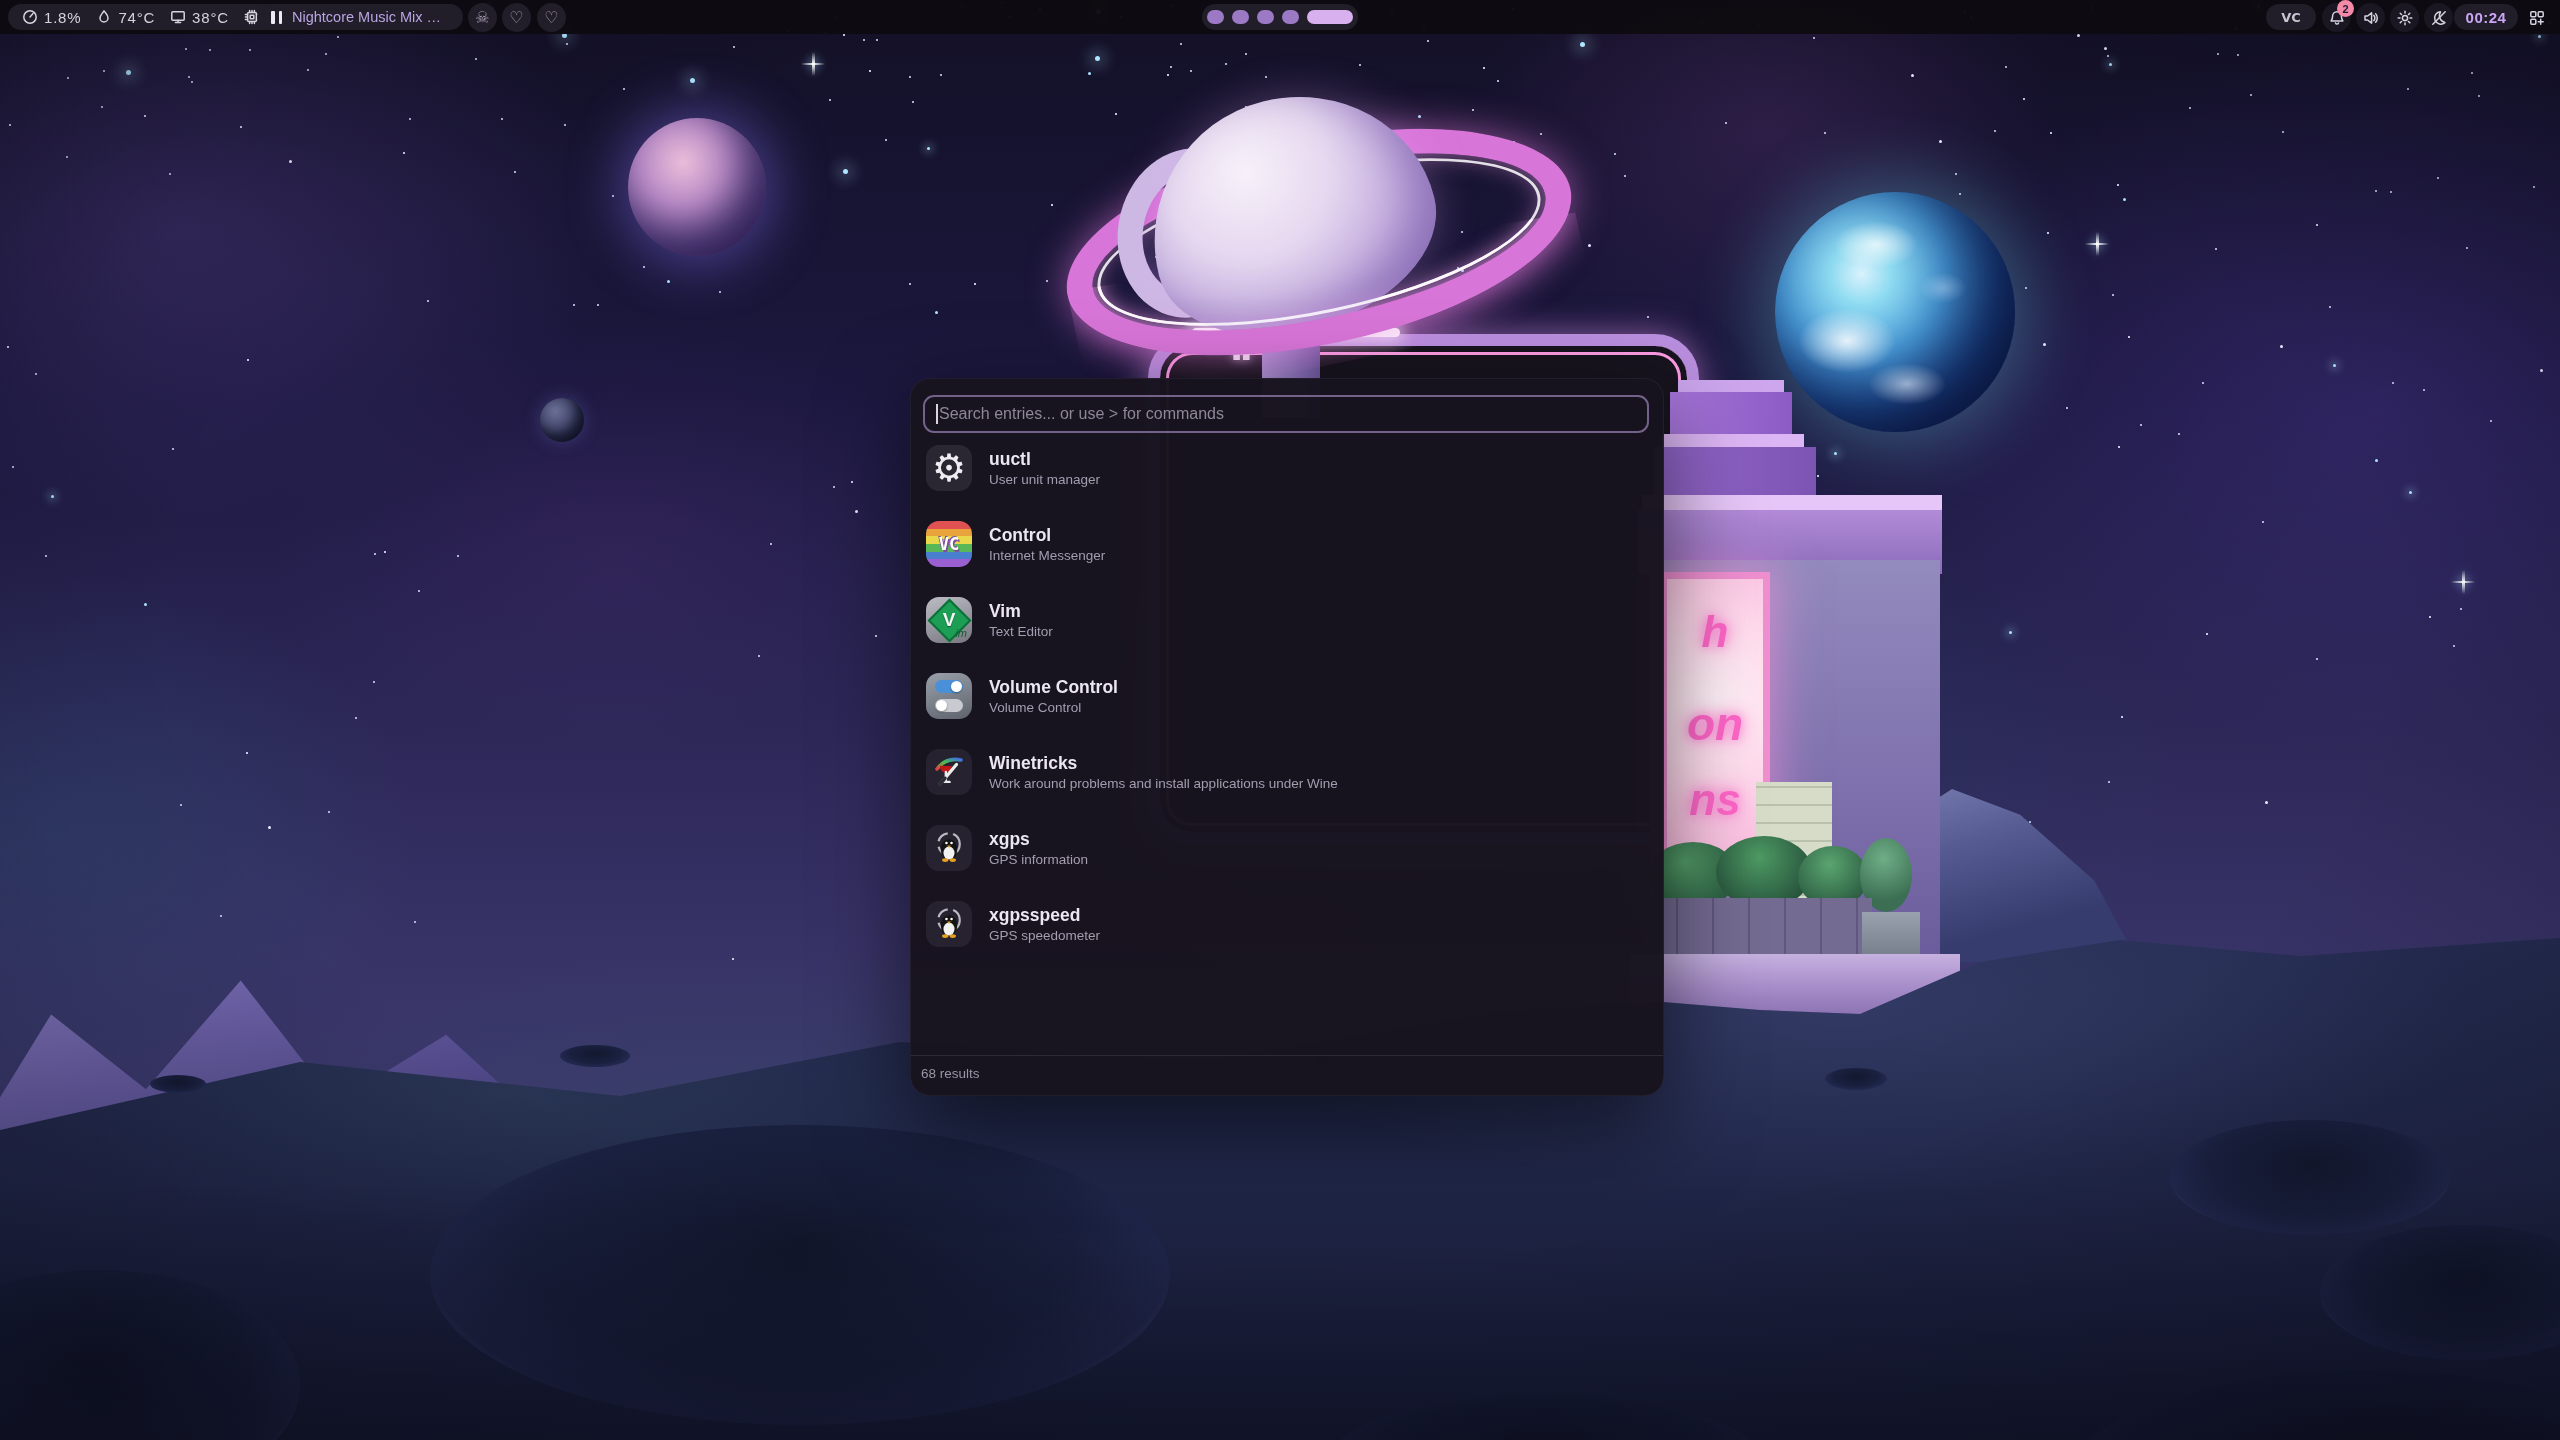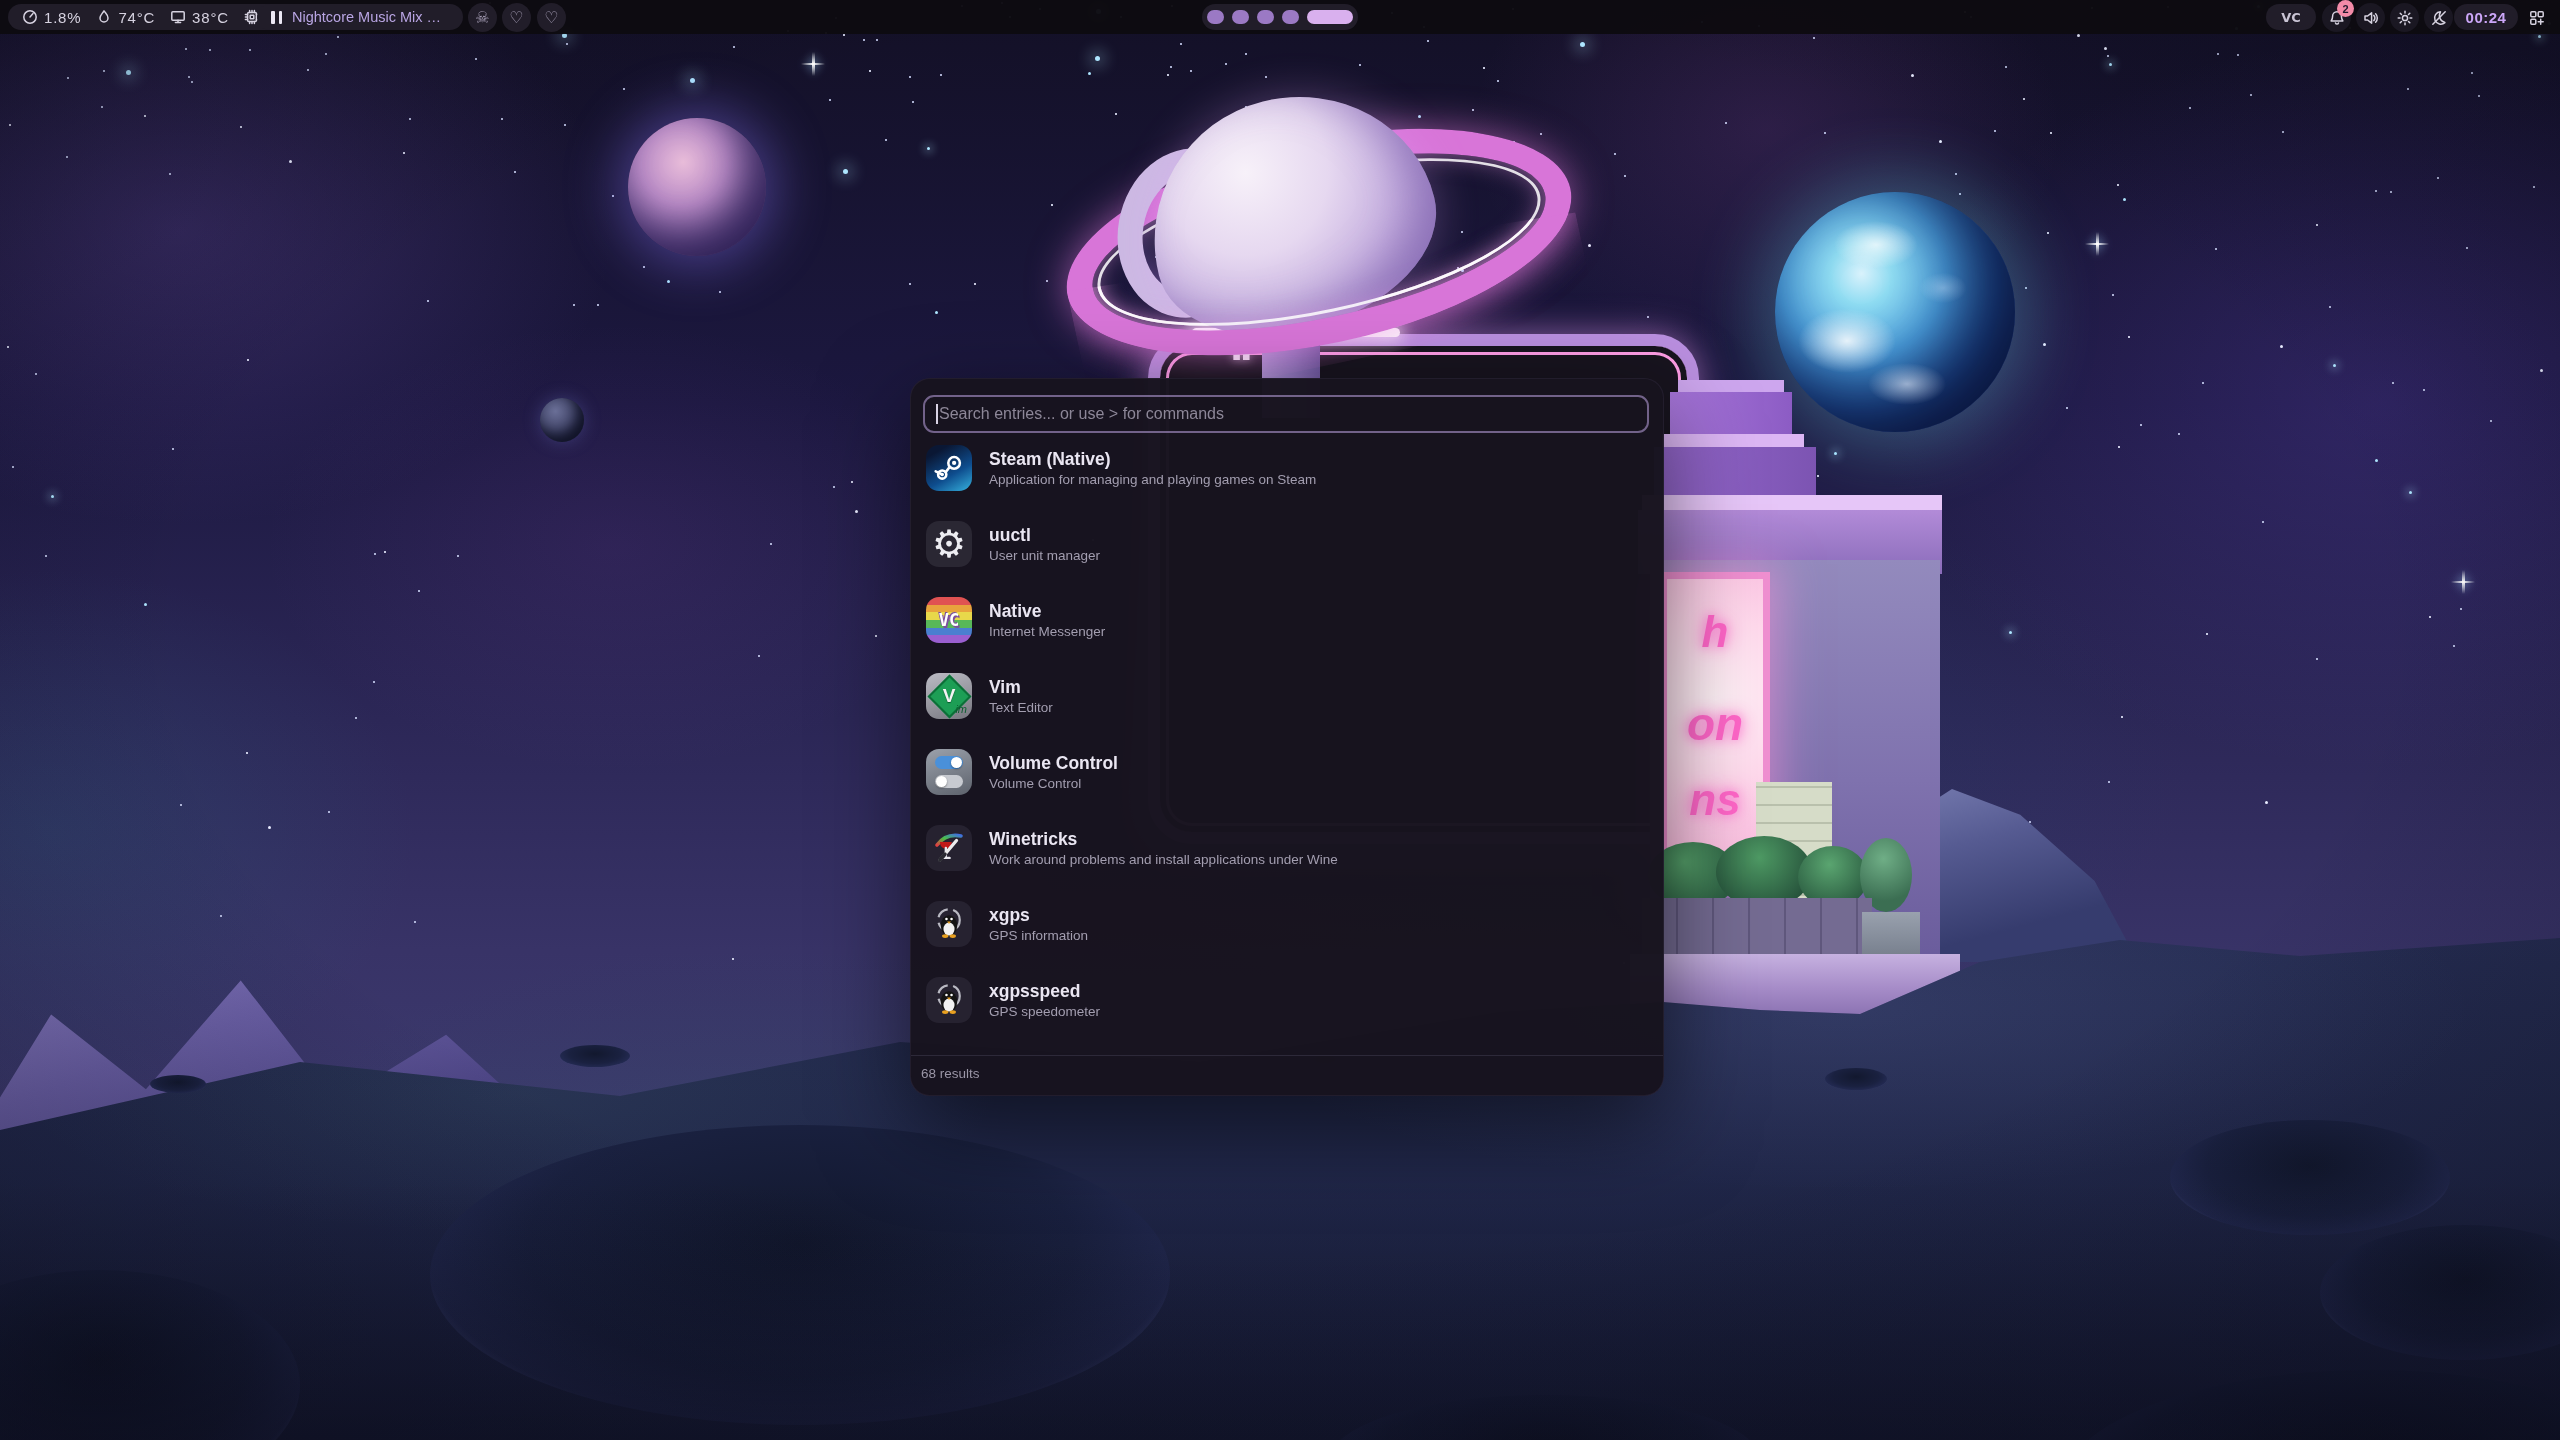--- a/index.html
+++ b/index.html
@@ -625,52 +625,37 @@
     </div>
   </div>
 
 
   <div class="launcher">
     <input class="search" type="text" placeholder="Search entries... or use &gt; for commands" style="">
     <div class="caret"></div>
 
     <div class="list">
 
-      <div class="row">
-        <div class="app-ic ic-steam">
-          <svg width="34" height="34" viewBox="0 0 24 24" fill="none" stroke="#fff" stroke-width="1.8" stroke-linecap="round">
-            <circle cx="15.6" cy="8.4" r="4.1"></circle>
-              <circle cx="15.6" cy="8.4" r="1.5" fill="#fff" stroke="none"></circle>
-            <circle cx="7.2" cy="16.6" r="2.9"></circle>
-              <circle cx="7.2" cy="16.6" r="1.2" fill="#fff" stroke="none"></circle>
-            <path d="M2.6 14.4 l4.6 2.2 M9.6 15 L12.4 11.4"></path>
-          </svg>
-        </div>
-        <div class="rtext">
-          <div class="rtitle">Steam (Native)</div>
-          <div class="rdesc">Application for managing and playing games on Steam</div>
-        </div>
-      </div>
 
       <div class="row">
         <div class="app-ic ic-gear">
           <span>⚙</span>
         </div>
         <div class="rtext">
           <div class="rtitle">uuctl</div>
           <div class="rdesc">User unit manager</div>
         </div>
       </div>
 
       <div class="row">
         <div class="app-ic ic-vesktop">
           <span>VC</span>
         </div>
         <div class="rtext">
-          <div class="rtitle">Native</div>
+          <div class="rtitle">Control</div>
           <div class="rdesc">Internet Messenger</div>
         </div>
       </div>
 
       <div class="row">
         <div class="app-ic ic-vim">
           <div class="vim-diamond"></div>
           <div class="vim-v">V</div>
           <div class="vim-im">im</div>
         </div>

